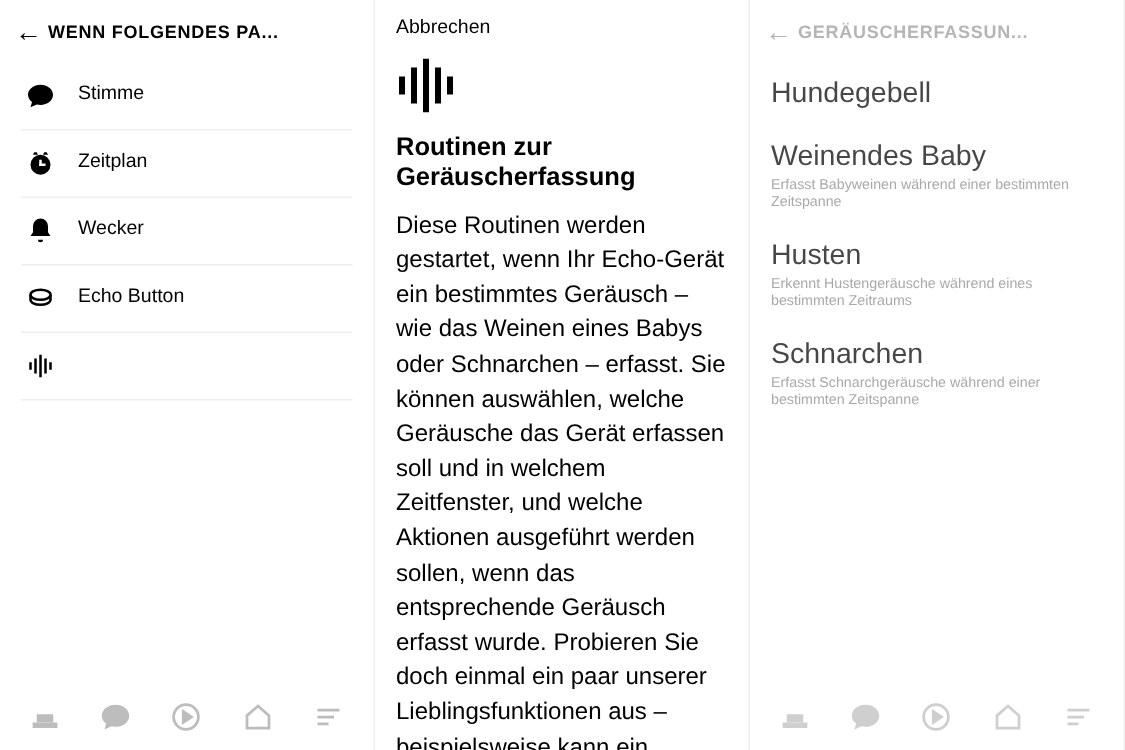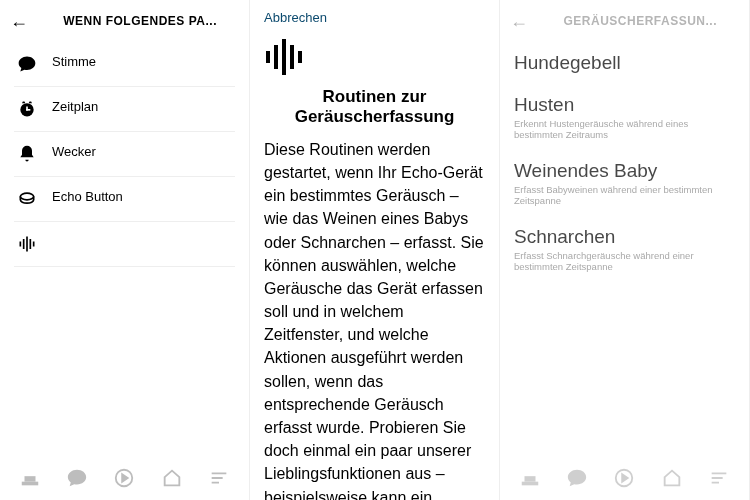--- a/index.html
+++ b/index.html
@@ -1,31 +1,31 @@
 <!DOCTYPE html>
 <html><head>
 <meta charset="utf-8">
 <style>
   * { box-sizing: border-box; margin: 0; padding: 0; font-family: -apple-system, "Segoe UI", Helvetica, Arial, sans-serif; }
   body { background: #f2f2f2; display: flex; width: 750px; height: 500px; overflow: hidden; }
   .phone { width: 250px; height: 500px; background: #fff; position: relative; display: flex; flex-direction: column; border-right: 1px solid #eee; }
   .header { display: flex; align-items: center; height: 42px; padding: 0 10px; font-weight: 700; font-size: 12px; letter-spacing: .5px; }
   .header .back { width: 22px; text-align: left; font-size: 18px; }
-  .header .title { flex: 1; text-align: right; }
+  .header .title { flex: 1; text-align: left; }
   .content { flex: 1; overflow: hidden; padding: 0 14px; }
   .list-item { display: flex; padding: 12px 0; border-bottom: 1px solid #eee; font-size: 13px; }
   .list-item .icon { width: 26px; display: flex; align-items: center; justify-content: center; margin-right: 12px; }
   .list-item svg { width: 20px; height: 20px; }
   .tabbar { height: 40px; display: flex; align-items: center; justify-content: space-around; padding: 0 6px; color: #bdbdbd; }
   .tabbar svg { width: 22px; height: 22px; }
   
-  .cancel { color: #0c4a6e; font-size: 13px; padding: 10px 14px; }
+  .cancel { color: #000000; font-size: 13px; padding: 10px 14px; }
   .wave-icon { margin: 4px 14px 8px; }
   .wave-icon svg { width: 44px; height: 36px; }
-  .mid-title { font-size: 17px; font-weight: 700; line-height: 1.2; padding: 0 14px 10px; text-align: center; }
+  .mid-title { font-size: 17px; font-weight: 700; line-height: 1.2; padding: 0 14px 10px; }
   .mid-body { font-size: 16px; line-height: 1.45; padding: 0 14px; }
   .continue { background: #0c4a6e; color: #fff; text-align: center; font-size: 12px; font-weight: 700; letter-spacing: 1px; padding: 12px; margin: 10px; }
   
   .detect-item { padding: 10px 0; }
   .detect-item .dtitle { font-size: 19px; font-weight: 400; }
   .detect-item .dsub { font-size: 9.5px; color: #888; margin-top: 2px; }
   .right-overlay { position: absolute; left: 0; right: 0; top: 0; bottom: 0; background: rgba(255,255,255,0.28); pointer-events: none; }
   .right .header, .right .tabbar { color: #999; }
 </style>
 </head>
@@ -147,26 +147,26 @@
   <div class="header">
     <span class="back">←</span>
     <span class="title">GERÄUSCHERFASSUN...</span>
     <span style="width:22px"></span>
   </div>
   <div class="content">
     <div class="detect-item">
       <div class="dtitle">Hundegebell</div>
     </div>
     <div class="detect-item">
+      <div class="dtitle">Weinendes Baby</div>
+      <div class="dsub">Erfasst Babyweinen während einer bestimmten Zeitspanne</div>
+    </div>
+    <div class="detect-item">
       <div class="dtitle">Husten</div>
       <div class="dsub">Erkennt Hustengeräusche während eines bestimmten Zeitraums</div>
-    </div>
-    <div class="detect-item">
-      <div class="dtitle">Weinendes Baby</div>
-      <div class="dsub">Erfasst Babyweinen während einer bestimmten Zeitspanne</div>
     </div>
     <div class="detect-item">
       <div class="dtitle">Schnarchen</div>
       <div class="dsub">Erfasst Schnarchgeräusche während einer bestimmten Zeitspanne</div>
     </div>
   </div>
   <div class="tabbar">
     <span><svg viewBox="0 0 24 24" fill="#bdbdbd">
           <path d="M3 16h18v4H3z"></path>
           <path d="M6 10h12v6H6z"></path>

